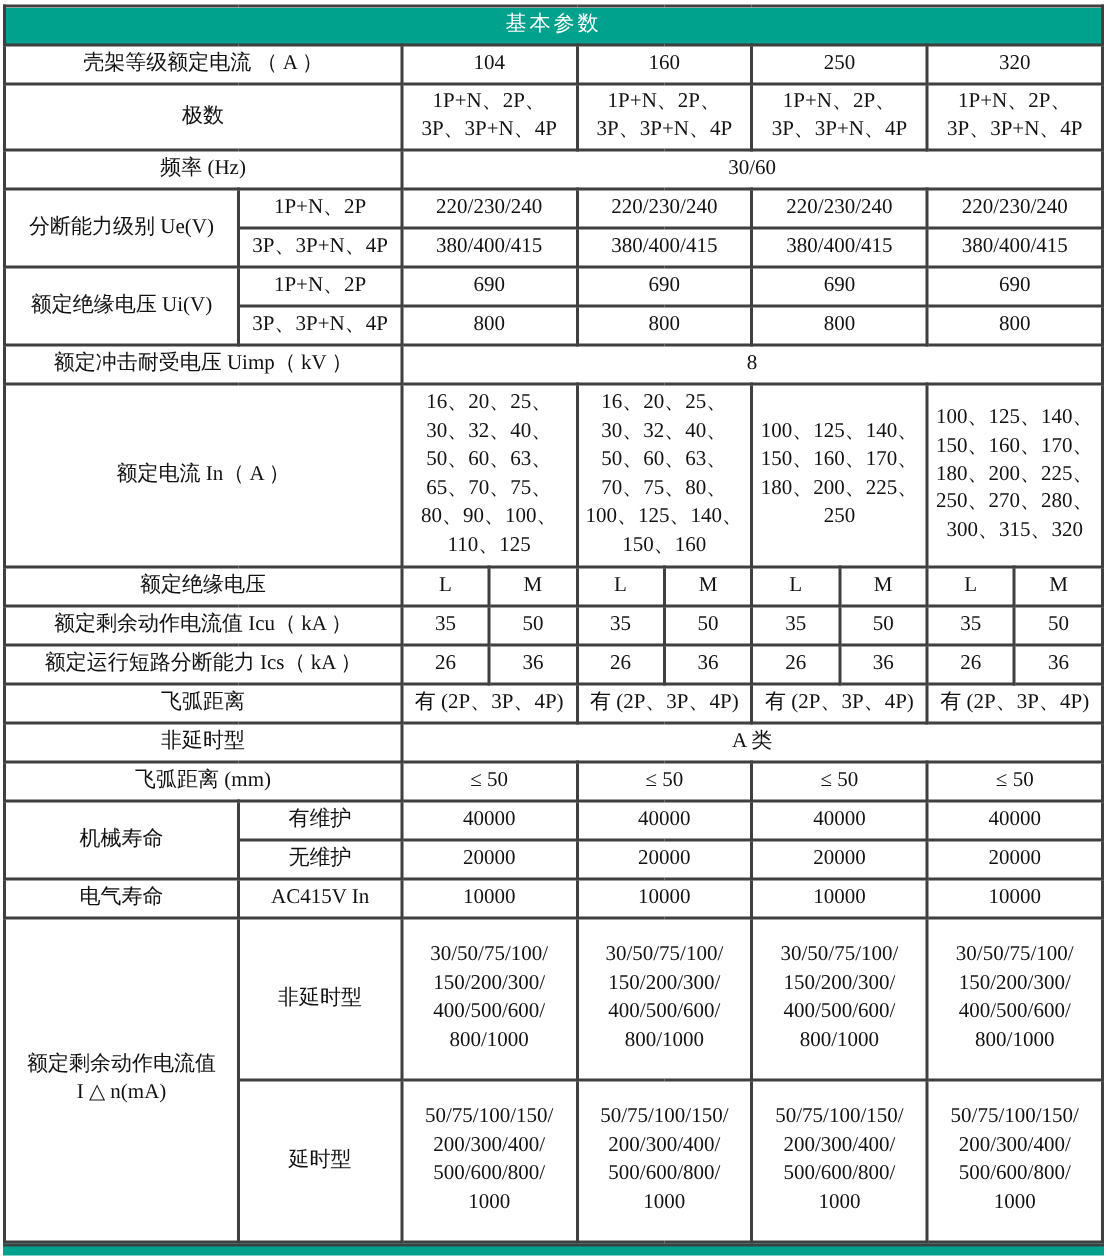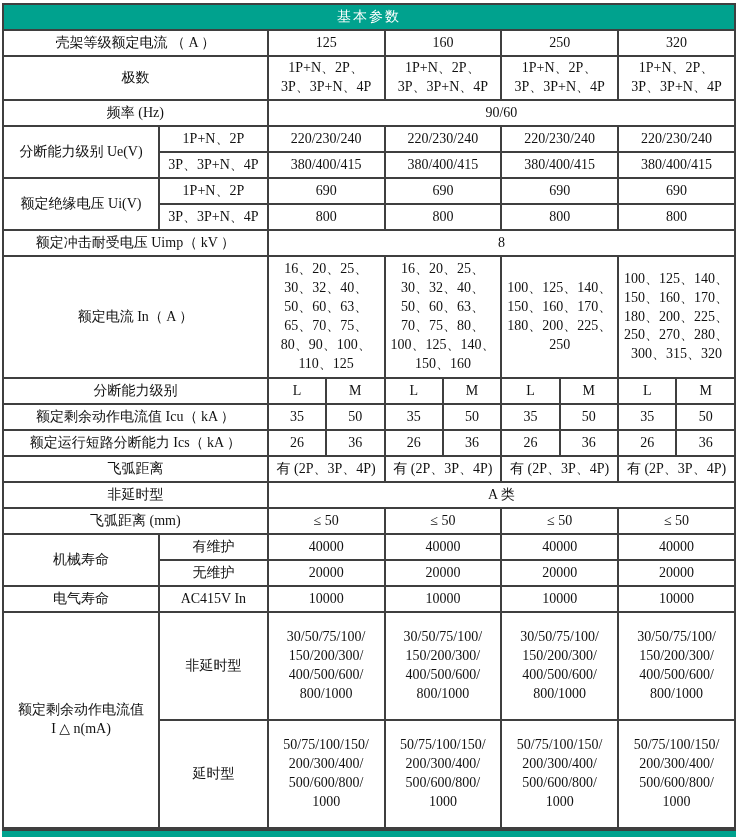--- a/index.html
+++ b/index.html
@@ -82,41 +82,41 @@
         <col class="c-half">
   </colgroup>
 
   <tbody>
         <tr>
     <th class="title" colspan="10">基本参数</th>
   </tr>
 
   <tr class="h26">
     <td colspan="2">壳架等级额定电流 （ A ）</td>
-    <td colspan="2">125</td>
+    <td colspan="2">104</td>
     <td colspan="2">160</td>
     <td colspan="2">250</td>
     <td colspan="2">320</td>
   </tr>
 
   <tr class="h44">
     <td colspan="2">极数</td>
     <td colspan="2">1P+N、2P、
 3P、3P+N、4P</td>
     <td colspan="2">1P+N、2P、
 3P、3P+N、4P</td>
     <td colspan="2">1P+N、2P、
 3P、3P+N、4P</td>
     <td colspan="2">1P+N、2P、
 3P、3P+N、4P</td>
   </tr>
 
   <tr class="h26">
     <td colspan="2">频率 (Hz)</td>
-    <td colspan="8">90/60</td>
+    <td colspan="8">30/60</td>
   </tr>
 
   <tr class="h26">
     <td rowspan="2">分断能力级别 Ue(V)</td>
     <td>1P+N、2P</td>
     <td colspan="2">220/230/240</td>
     <td colspan="2">220/230/240</td>
     <td colspan="2">220/230/240</td>
     <td colspan="2">220/230/240</td>
   </tr>
@@ -168,21 +168,21 @@
 180、200、225、
 250</td>
     <td colspan="2" class="list">100、125、140、
 150、160、170、
 180、200、225、
 250、270、280、
 300、315、320</td>
   </tr>
 
   <tr class="h26">
-    <td colspan="2">分断能力级别</td>
+    <td colspan="2">额定绝缘电压</td>
     <td>L</td>
     <td class="halfR">M</td>
     <td>L</td>
     <td class="halfR">M</td>
     <td>L</td>
     <td class="halfR">M</td>
     <td>L</td>
     <td class="halfR">M</td>
   </tr>
 

